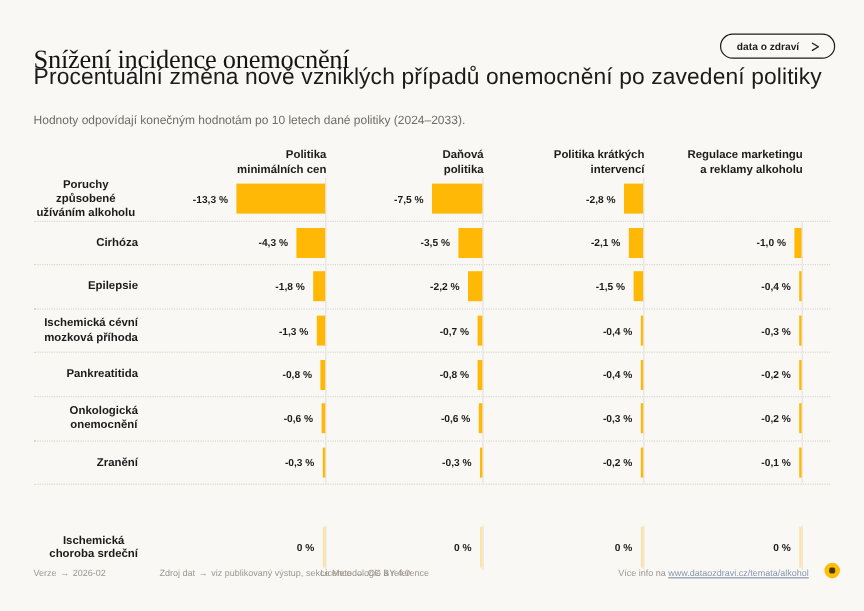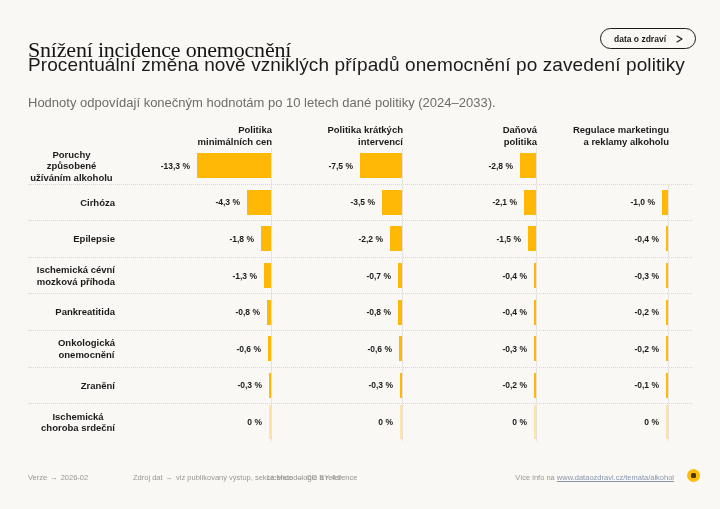--- a/index.html
+++ b/index.html
@@ -26,39 +26,39 @@
     background:transparent; border:1px solid #1B1B1B; border-radius:999px;
     font-family:"Liberation Sans", sans-serif;
     font-size:8.5px; font-weight:700; color:#1B1B1B; cursor:pointer;
   }
   .subtitle {
     position:absolute; left:28px; top:54px;
     font-size:19px; font-weight:400; color:#1B1B1B; letter-spacing:0.1px;
   }
   .note {
     position:absolute; left:28px; top:95px;
-    font-size:13px; color:#6F6C66;
+    font-size:10px; color:#6F6C66;
   }
 
   .table { position:absolute; left:28px; top:124px; width:664px; }
   .thead {
     display:grid;
     grid-template-columns:87px 157px 131px 134px 132px 23px;
   }
   .th {
     text-align:right; font-size:9.5px; font-weight:700; line-height:12px;
     white-space:pre-line; color:#1B1B1B;
   }
   .crow {
     display:grid;
     grid-template-columns:87px 157px 131px 134px 132px 23px;
     height:36.6px; box-sizing:border-box;
     border-bottom:1px dotted #DBD7CE;
   }
-  .crow.last { border-bottom:none; }
+  .crow.last { border-bottom:none;margin-top:34px; }
   .cell { display:flex; align-items:center; box-sizing:border-box; }
   .cell.rowlabel {
     justify-content:flex-end; text-align:center;
     font-size:9.5px; font-weight:700; line-height:11.5px; white-space:pre-line;
   }
   .cell.data { justify-content:flex-end; border-right:1px solid #E7E3DA; }
   .val { font-size:8.5px; font-weight:700; margin-right:7px; white-space:nowrap; }
   .bar { height:25px; flex:0 0 auto; }
   .bar.zero { height:34px; }
 
@@ -95,24 +95,24 @@
 
   <div class="subtitle">Procentuální změna nově vzniklých případů onemocnění po zavedení politiky</div>
 
   <div class="note">Hodnoty odpovídají konečným hodnotám po 10 letech dané politiky (2024–2033).</div>
 
   <div class="table">
     <div class="thead">
       <div class="th"></div>
       <div class="th">Politika
 minimálních cen</div>
+      <div class="th">Daňová
+politika</div>
       <div class="th">Politika krátkých
 intervencí</div>
-      <div class="th">Daňová
-politika</div>
       <div class="th">Regulace marketingu
 a reklamy alkoholu</div>
       <div class="th"></div>
     </div>
     <div id="chart-rows">
         <div class="crow">
           <div class="cell rowlabel">Poruchy způsobené
 užíváním alkoholu</div>
           <div class="cell data">
             <span class="val">-13,3 %</span>

